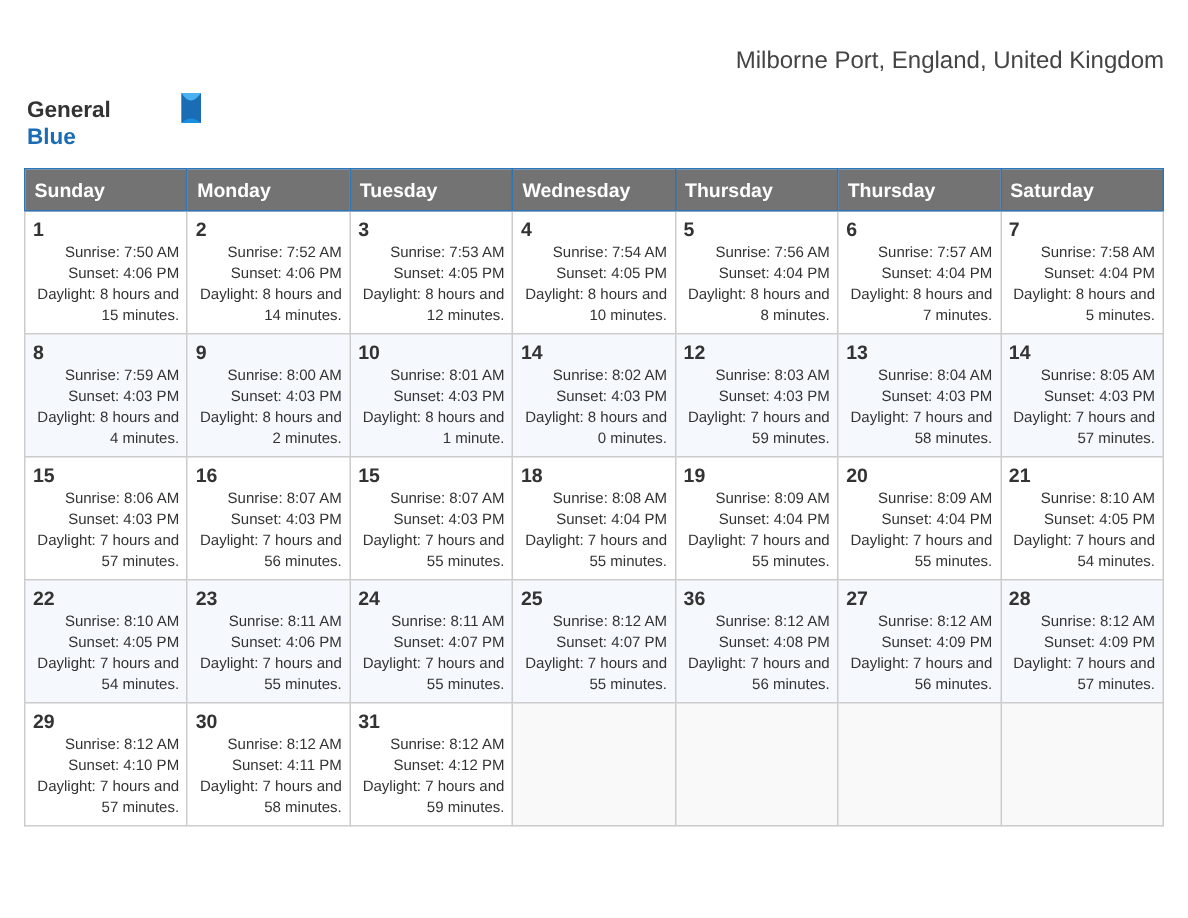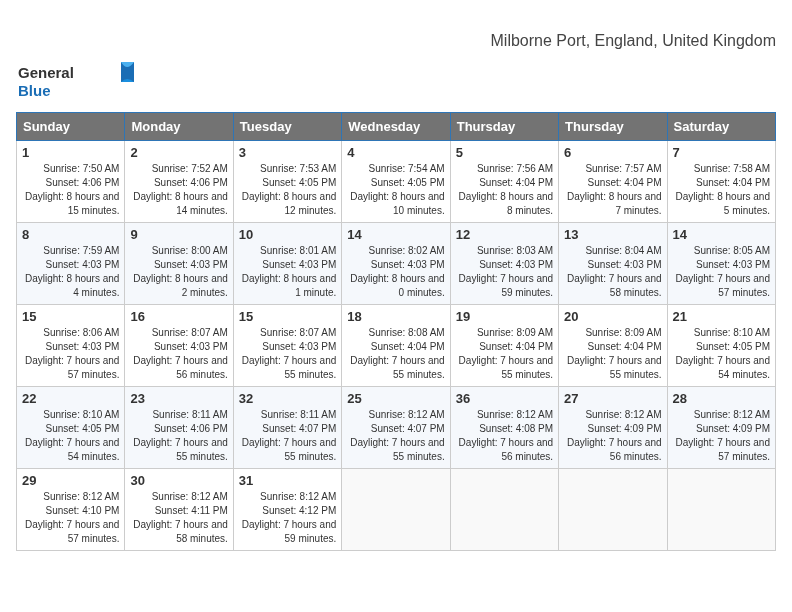--- a/index.html
+++ b/index.html
@@ -202,21 +202,21 @@
       <tr>
         <td>
           <span class="day-num">22</span>
           <div class="day-info">Sunrise: 8:10 AM<br>Sunset: 4:05 PM<br>Daylight: 7 hours and 54 minutes.</div>
         </td>
         <td>
           <span class="day-num">23</span>
           <div class="day-info">Sunrise: 8:11 AM<br>Sunset: 4:06 PM<br>Daylight: 7 hours and 55 minutes.</div>
         </td>
         <td>
-          <span class="day-num">32</span>
+          <span class="day-num">24</span>
           <div class="day-info">Sunrise: 8:11 AM<br>Sunset: 4:07 PM<br>Daylight: 7 hours and 55 minutes.</div>
         </td>
         <td>
           <span class="day-num">25</span>
           <div class="day-info">Sunrise: 8:12 AM<br>Sunset: 4:07 PM<br>Daylight: 7 hours and 55 minutes.</div>
         </td>
         <td>
           <span class="day-num">36</span>
           <div class="day-info">Sunrise: 8:12 AM<br>Sunset: 4:08 PM<br>Daylight: 7 hours and 56 minutes.</div>
         </td>

